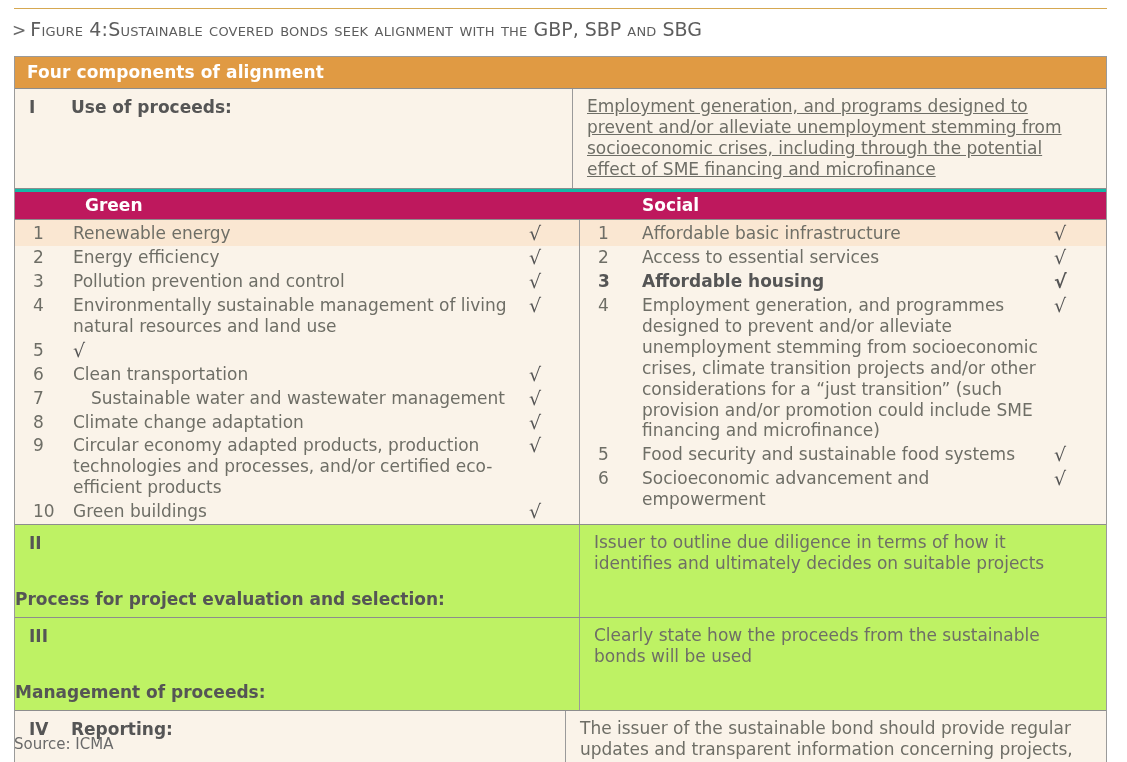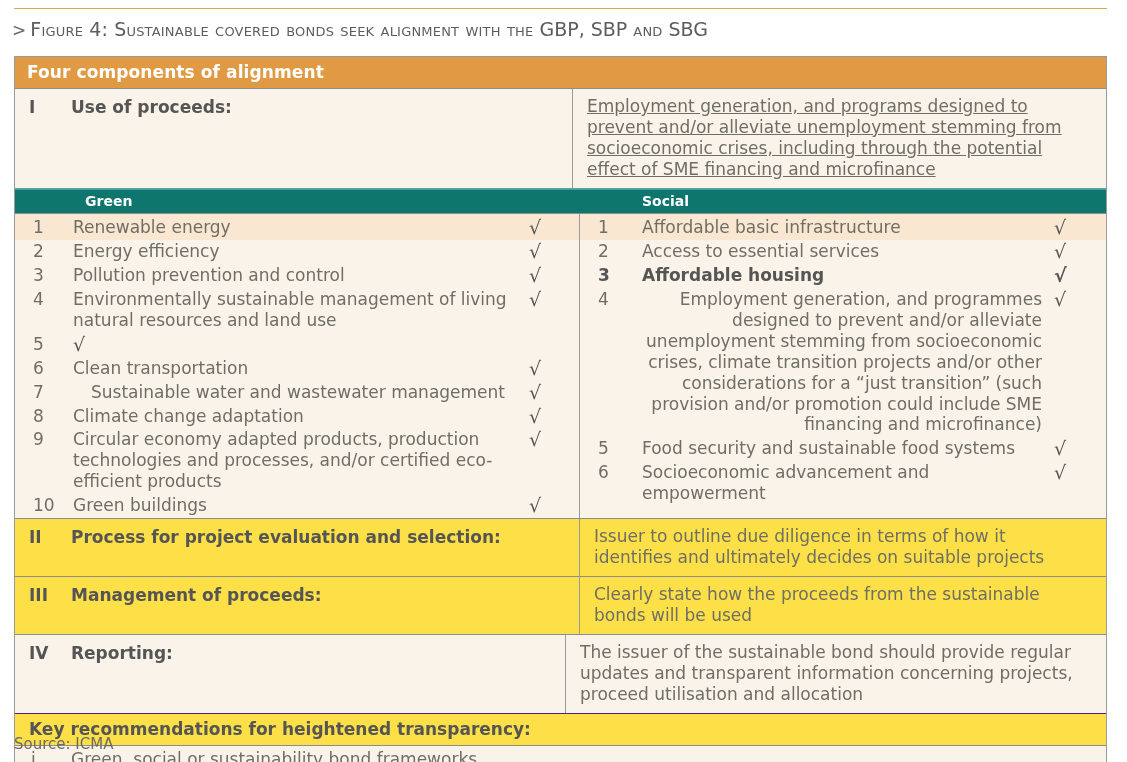--- a/index.html
+++ b/index.html
@@ -47,37 +47,37 @@
   }
 
   .row{display:flex;width:100%;box-sizing:border-box;}
   .cell-left{
     width:565px;box-sizing:border-box;
     border-right:1px solid #9a9a9a;
     display:flex;
   }
   .cell-right{flex:1;box-sizing:border-box;}
 
-  .shade{background:#fde047;}
+  .shade{background:#bef264;flex-direction:column;}
   .plain{background:#faf3e9;}
 
   .bnum{
     width:56px;flex:0 0 56px;box-sizing:border-box;
     padding-left:14px;font-weight:bold;font-size:17px;color:#555;
   }
   .btitle{font-weight:bold;font-size:17px;color:#555;padding-top:0;}
   .rtext{font-size:17px;color:#6e6e66;line-height:1.23;padding:7px 14px 8px 14px;}
 
   .sect-row{border-bottom:1px solid #8d8d8d;}
   .sect-left{padding:8px 0 8px 0;}
 
   
   .gray-head{
-    display:flex;background:#0f766e;color:#fff;font-weight:bold;font-size:14px;
-    border-top:1px solid #14b8a6;border-bottom:1px solid #8d8d8d;
+    display:flex;background:#be185d;color:#fff;font-weight:bold;font-size:17px;
+    border-top:3px solid #14b8a6;border-bottom:1px solid #8d8d8d;
   }
   .gray-head .g1{width:565px;box-sizing:border-box;padding:3px 0 4px 70px;}
   .gray-head .g2{flex:1;box-sizing:border-box;padding:3px 0 4px 62px;}
 
   
   .items{display:flex;border-bottom:1px solid #8d8d8d;}
   .col-green{
     width:565px;flex:0 0 565px;box-sizing:border-box;
     border-right:1px solid #9a9a9a;
   }
@@ -108,21 +108,21 @@
   }
 </style>
 </head>
 <body>
 
 <div class="page">
 
   <div class="top-rule"></div>
 
   <div class="caption">
-    <span class="gt">&gt;</span><span class="sc">Figure 4:</span><span class="sc" style="margin-left:6px;">Sustainable covered bonds seek alignment with the</span><span class="big" style="margin-left:6px;">GBP, SBP</span><span class="sc" style="margin-left:6px;">and</span><span class="big" style="margin-left:6px;">SBG</span>
+    <span class="gt">&gt;</span><span class="sc">Figure 4:</span><span class="sc" style="">Sustainable covered bonds seek alignment with the</span><span class="big" style="margin-left:6px;">GBP, SBP</span><span class="sc" style="margin-left:6px;">and</span><span class="big" style="margin-left:6px;">SBG</span>
   </div>
 
   <div class="tbl">
 
     <div class="orange-head">Four components of alignment</div>
 
     <div class="row sect-row">
       <div class="cell-left plain sect-left">
         <div class="bnum">I</div>
         <div class="btitle">Use of proceeds:</div>
@@ -200,21 +200,21 @@
             <div class="t" style="max-width: 400px;">Access to essential services</div>
             <div class="ck">√</div>
           </div>
           <div class="item bold" style="padding-top: 1px; padding-bottom: 2px;">
             <div class="n">3</div>
             <div class="t" style="max-width: 400px;">Affordable housing</div>
             <div class="ck">√</div>
           </div>
           <div class="item" style="padding-top: 1px; padding-bottom: 2px;">
             <div class="n">4</div>
-            <div class="t" style="max-width: 400px; text-align: right;">Employment generation, and programmes designed to prevent and/or alleviate unemployment stemming from socioeconomic crises, climate transition projects and/or other considerations for a “just transition” (such provision and/or promotion could include SME financing and microfinance)</div>
+            <div class="t" style="max-width: 400px;">Employment generation, and programmes designed to prevent and/or alleviate unemployment stemming from socioeconomic crises, climate transition projects and/or other considerations for a “just transition” (such provision and/or promotion could include SME financing and microfinance)</div>
             <div class="ck">√</div>
           </div>
           <div class="item" style="padding-top: 1px; padding-bottom: 2px;">
             <div class="n">5</div>
             <div class="t" style="max-width: 400px;">Food security and sustainable food systems</div>
             <div class="ck">√</div>
           </div>
           <div class="item" style="padding-top: 1px; padding-bottom: 2px;">
             <div class="n">6</div>
             <div class="t" style="max-width: 400px;">Socioeconomic advancement and empowerment</div>

